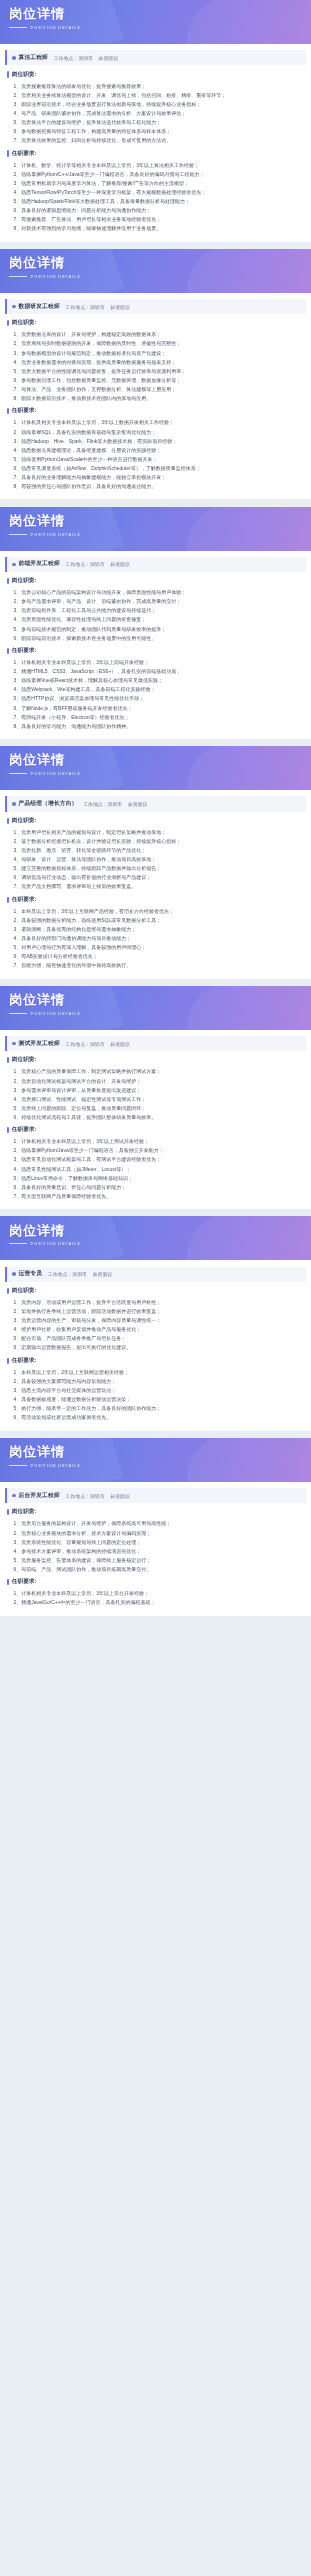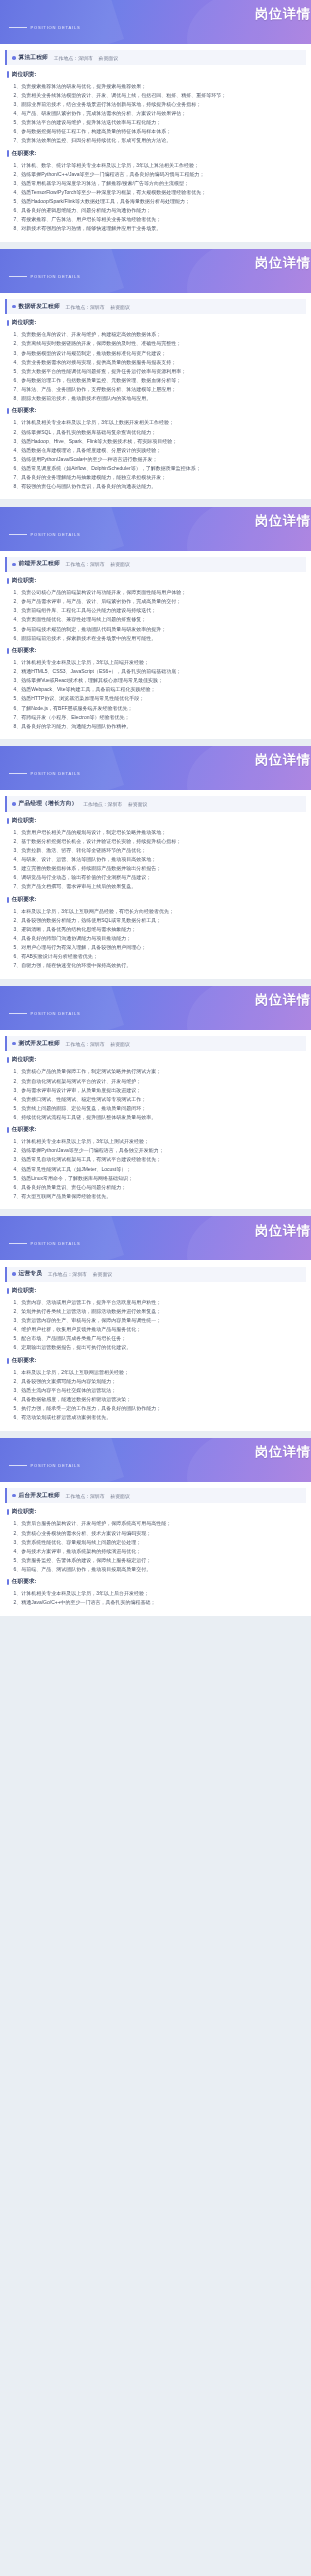--- a/index.html
+++ b/index.html
@@ -38,21 +38,20 @@
     position: absolute;
     right: -31px; bottom: -46px;
     width: 155px; height: 103px;
     background: rgba(255,255,255,0.06);
     border-radius: 50%;
   }
   .banner-inner {
     position: relative;
     z-index: 2;
     padding: 7.2px 0 0 9.3px;
-    text-align: right;
   }
   .banner-title {
     color: #ffffff;
     font-size: 13px;
     font-weight: bold;
     letter-spacing: 1px;
     line-height: 1.1;
     text-shadow: 0 0.5px 1px rgba(0,0,0,0.12);
   }
   .banner-sub {

